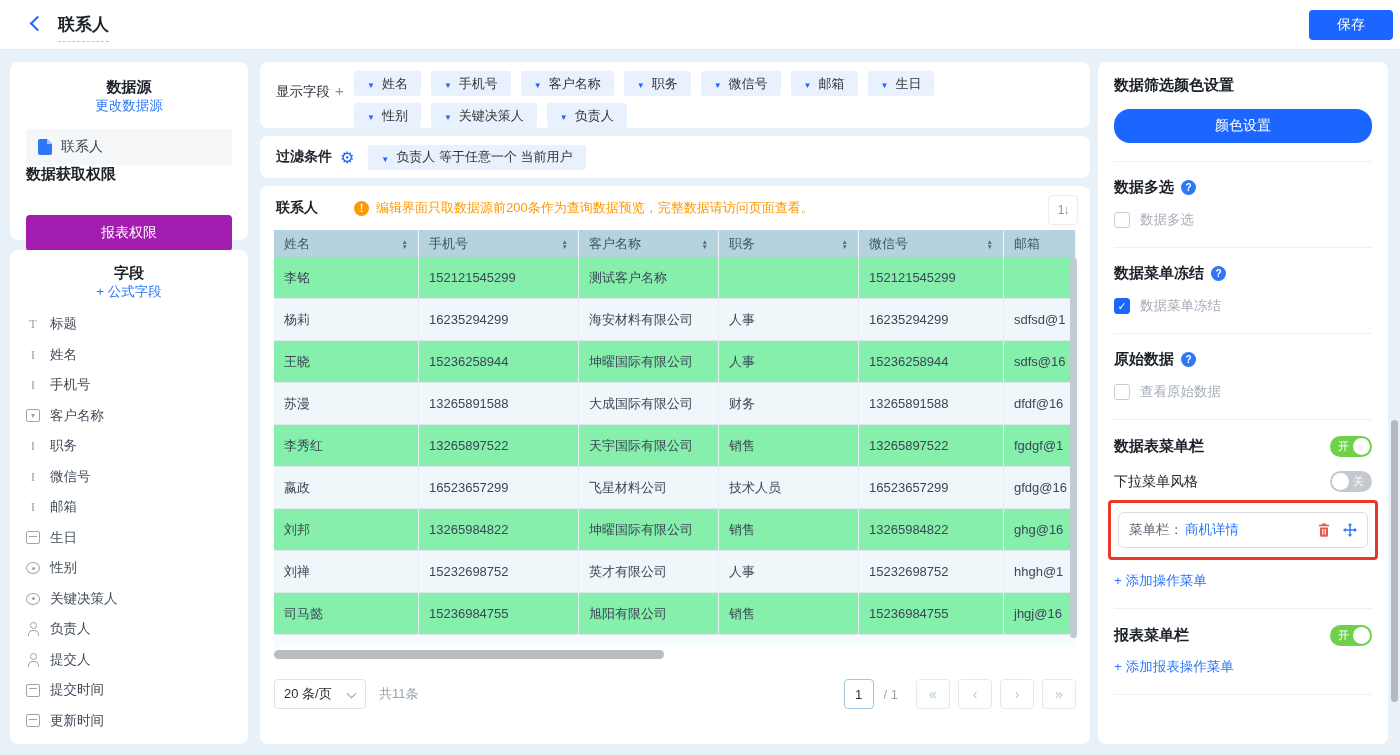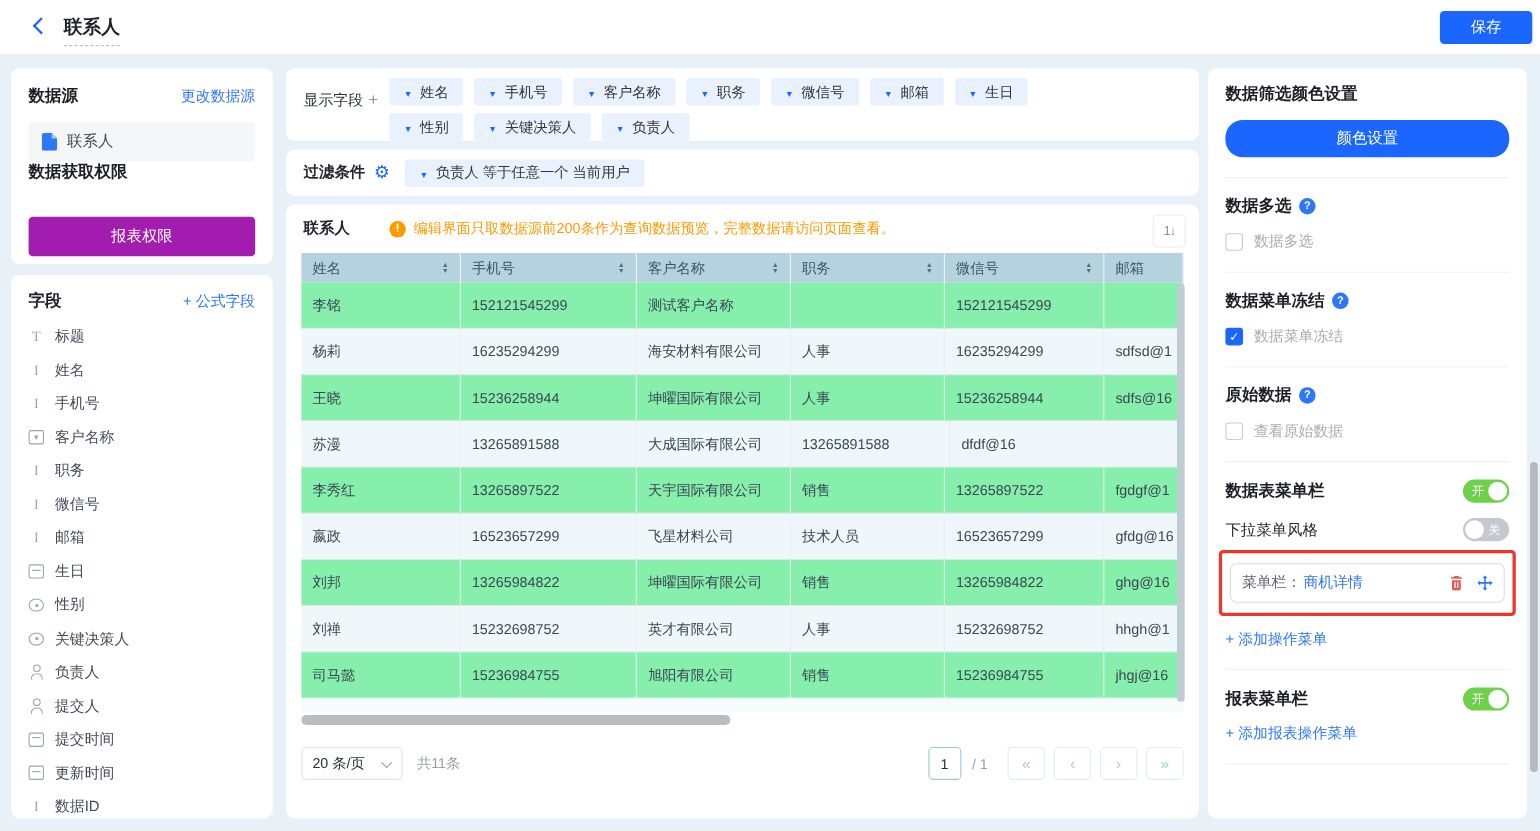--- a/index.html
+++ b/index.html
@@ -10,21 +10,21 @@
   .topbar { position:absolute; left:0; top:0; width:1400px; height:50px; background:#fff; border-bottom:1px solid #ececec; }
   .back-btn { position:absolute; left:30px; top:17px; width:12px; height:12px; cursor:pointer; }
   .back-btn::before { content:""; position:absolute; left:2px; top:1px; width:9px; height:9px; border-left:2.5px solid #1a66ff; border-bottom:2.5px solid #1a66ff; transform:rotate(45deg); }
   .page-title { position:absolute; left:58px; top:13px; font-size:17px; font-weight:bold; color:#1d2129; border-bottom:1px dashed #c2c2c2; padding-bottom:5px; }
   .save-btn { position:absolute; right:7px; top:10px; width:84px; height:30px; background:#1a66ff; color:#fff; font-size:14px; border:none; border-radius:4px; cursor:pointer; }
 
   .card { position:absolute; background:#fff; border-radius:8px; }
 
   
   .card-ds { left:10px; top:62px; width:238px; height:178px; padding:16px; }
-  .ds-head { display:flex; justify-content:space-between; align-items:center; }
+  .ds-head { display:flex; justify-content:space-between; align-items:center;flex-direction:column; }
   .sec-title { font-size:15px; font-weight:bold; color:#1b1f27; }
   .blue-link { font-size:13.5px; color:#2e77f6; cursor:pointer; text-decoration:none; }
   .ds-item { margin-top:14px; height:36px; background:#f4f6f8; border-radius:4px; display:flex; align-items:center; gap:9px; padding:0 12px; font-size:14px; color:#3c4654; }
   .ds-access { }
   .perm-btn { margin-top:31px; width:100%; height:36px; background:#a21caf; color:#fff; font-size:14px; border:none; border-radius:4px; cursor:pointer; }
 
   .card-fields { left:10px; top:250px; width:238px; height:494px; padding:14px 16px; overflow:hidden; }
   .fields-list { margin-top:8px; }
   .field-row { height:30.5px; display:flex; align-items:center; gap:10px; cursor:grab; }
   .field-label { font-size:13.5px; color:#414b58; }
@@ -338,20 +338,21 @@
         <div class="td c2">15236258944</div>
         <div class="td c3">坤曜国际有限公司</div>
         <div class="td c4">人事</div>
         <div class="td c5">15236258944</div>
         <div class="td c6">sdfs@16</div>
     </div>
     <div class="trow alt">
       <div class="td c1">苏漫</div>
         <div class="td c2">13265891588</div>
         <div class="td c3">大成国际有限公司</div>
+        <div class="td c4">财务</div>
         <div class="td c5">13265891588</div>
         <div class="td c6">dfdf@16</div>
     </div>
     <div class="trow">
       <div class="td c1">李秀红</div>
         <div class="td c2">13265897522</div>
         <div class="td c3">天宇国际有限公司</div>
         <div class="td c4">销售</div>
         <div class="td c5">13265897522</div>
         <div class="td c6">fgdgf@1</div>

